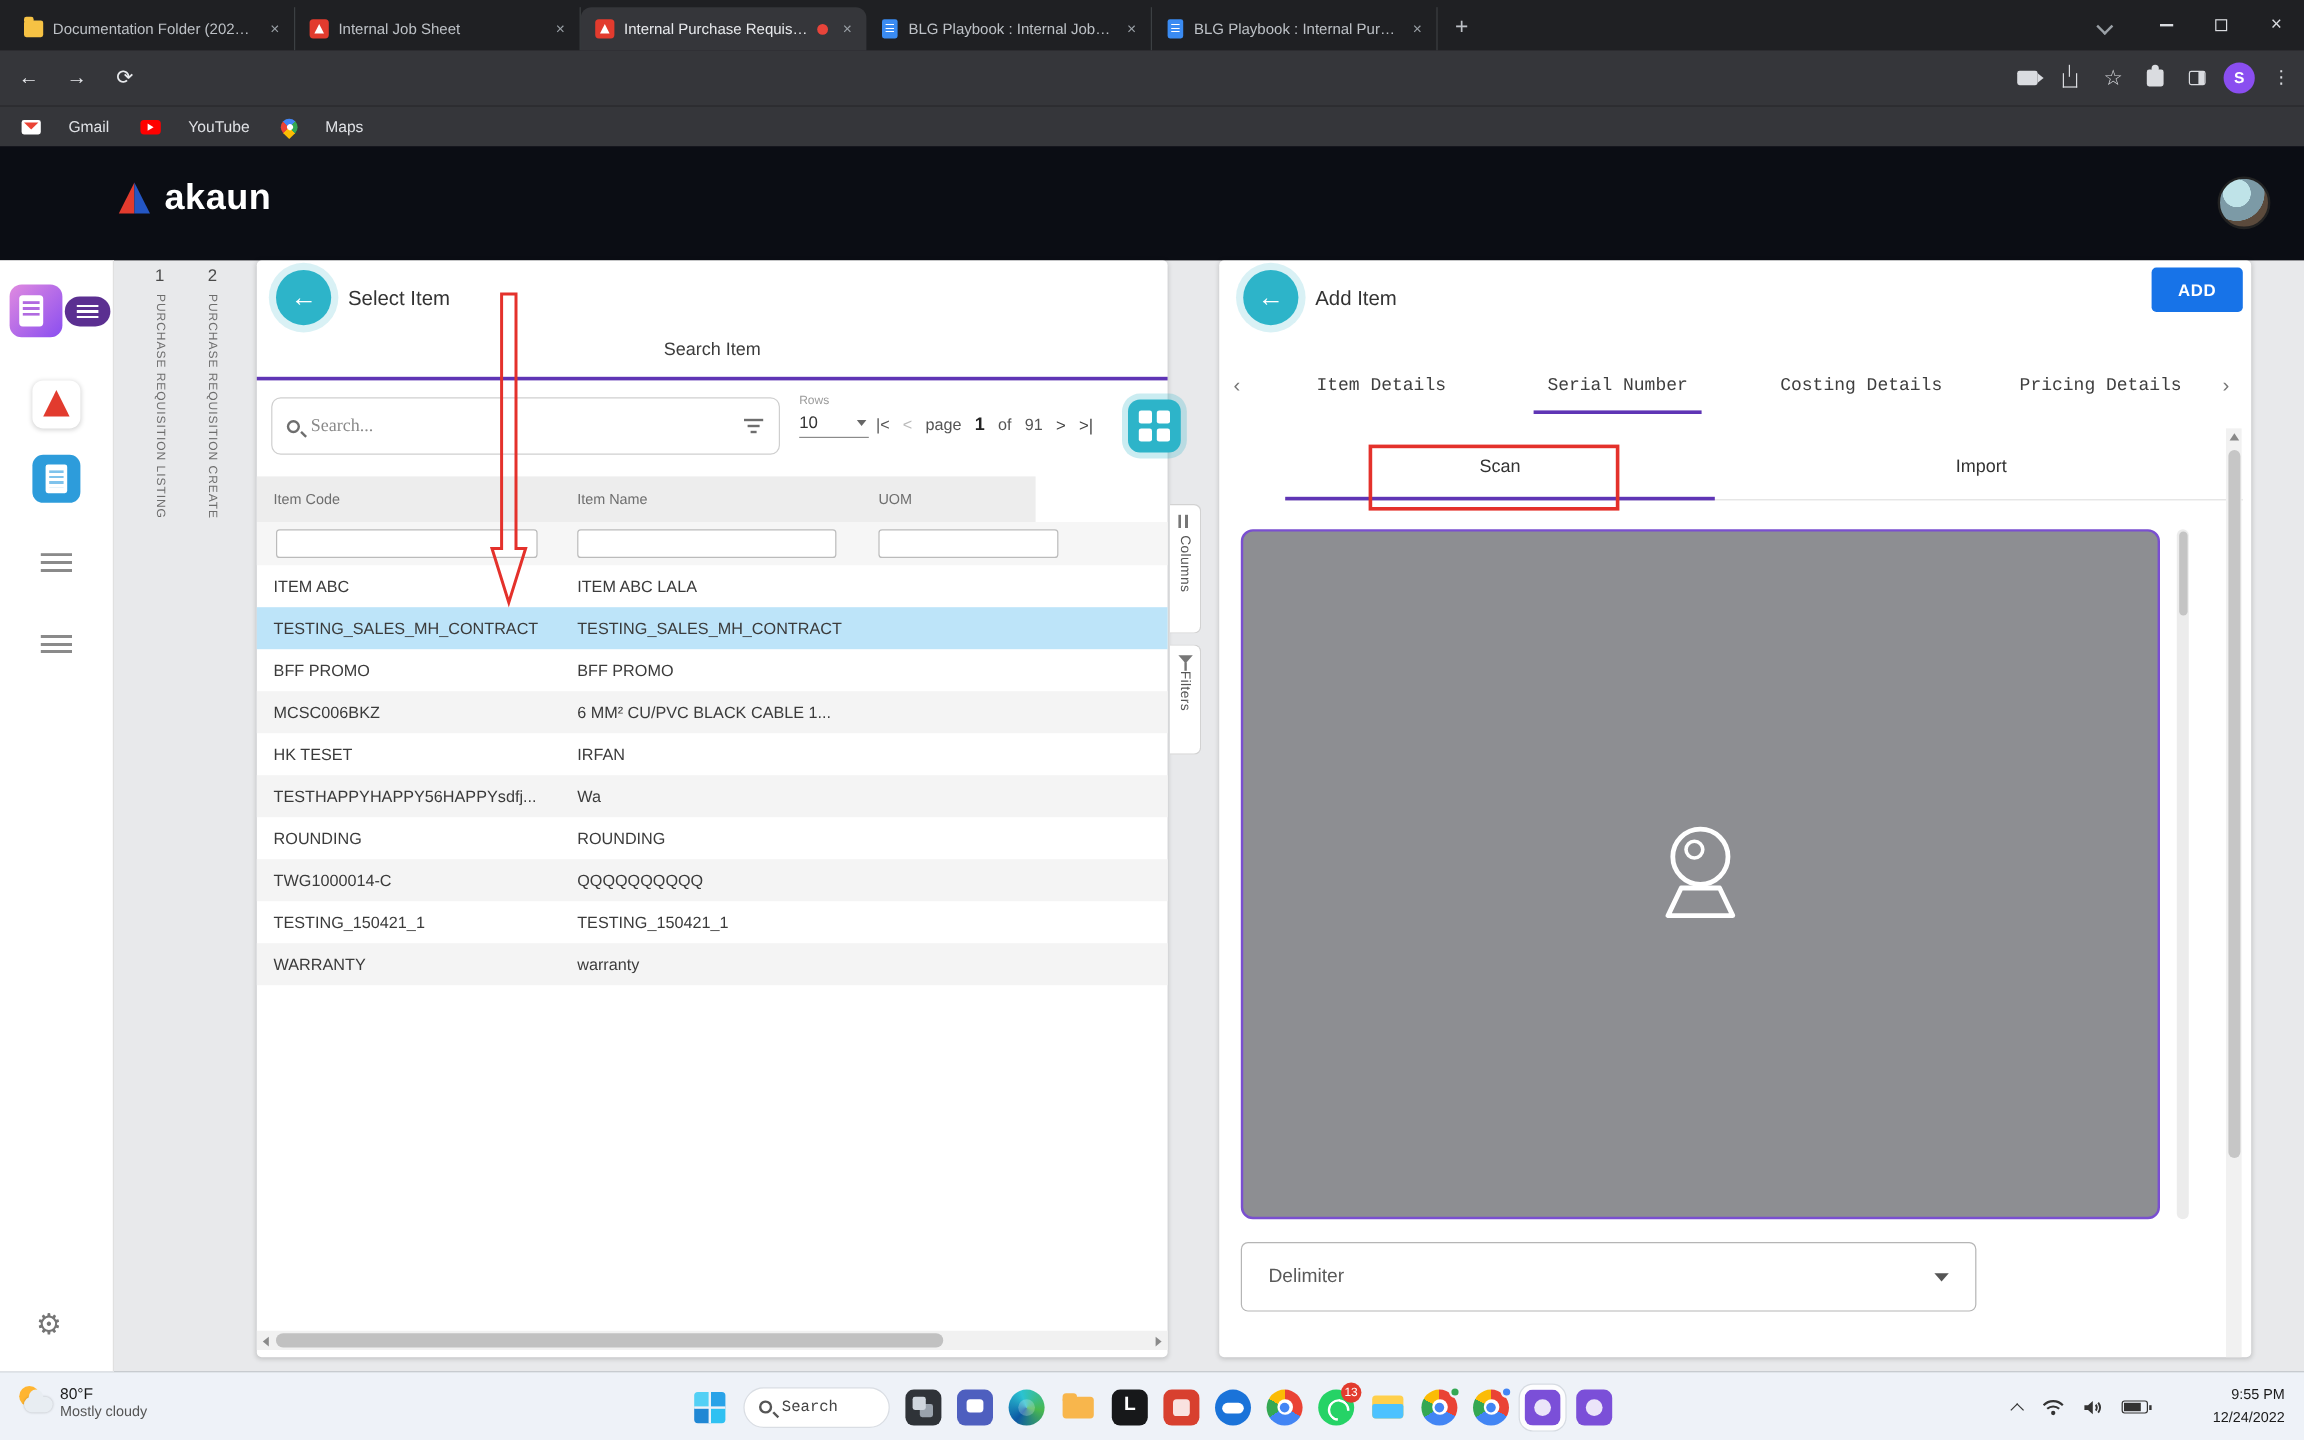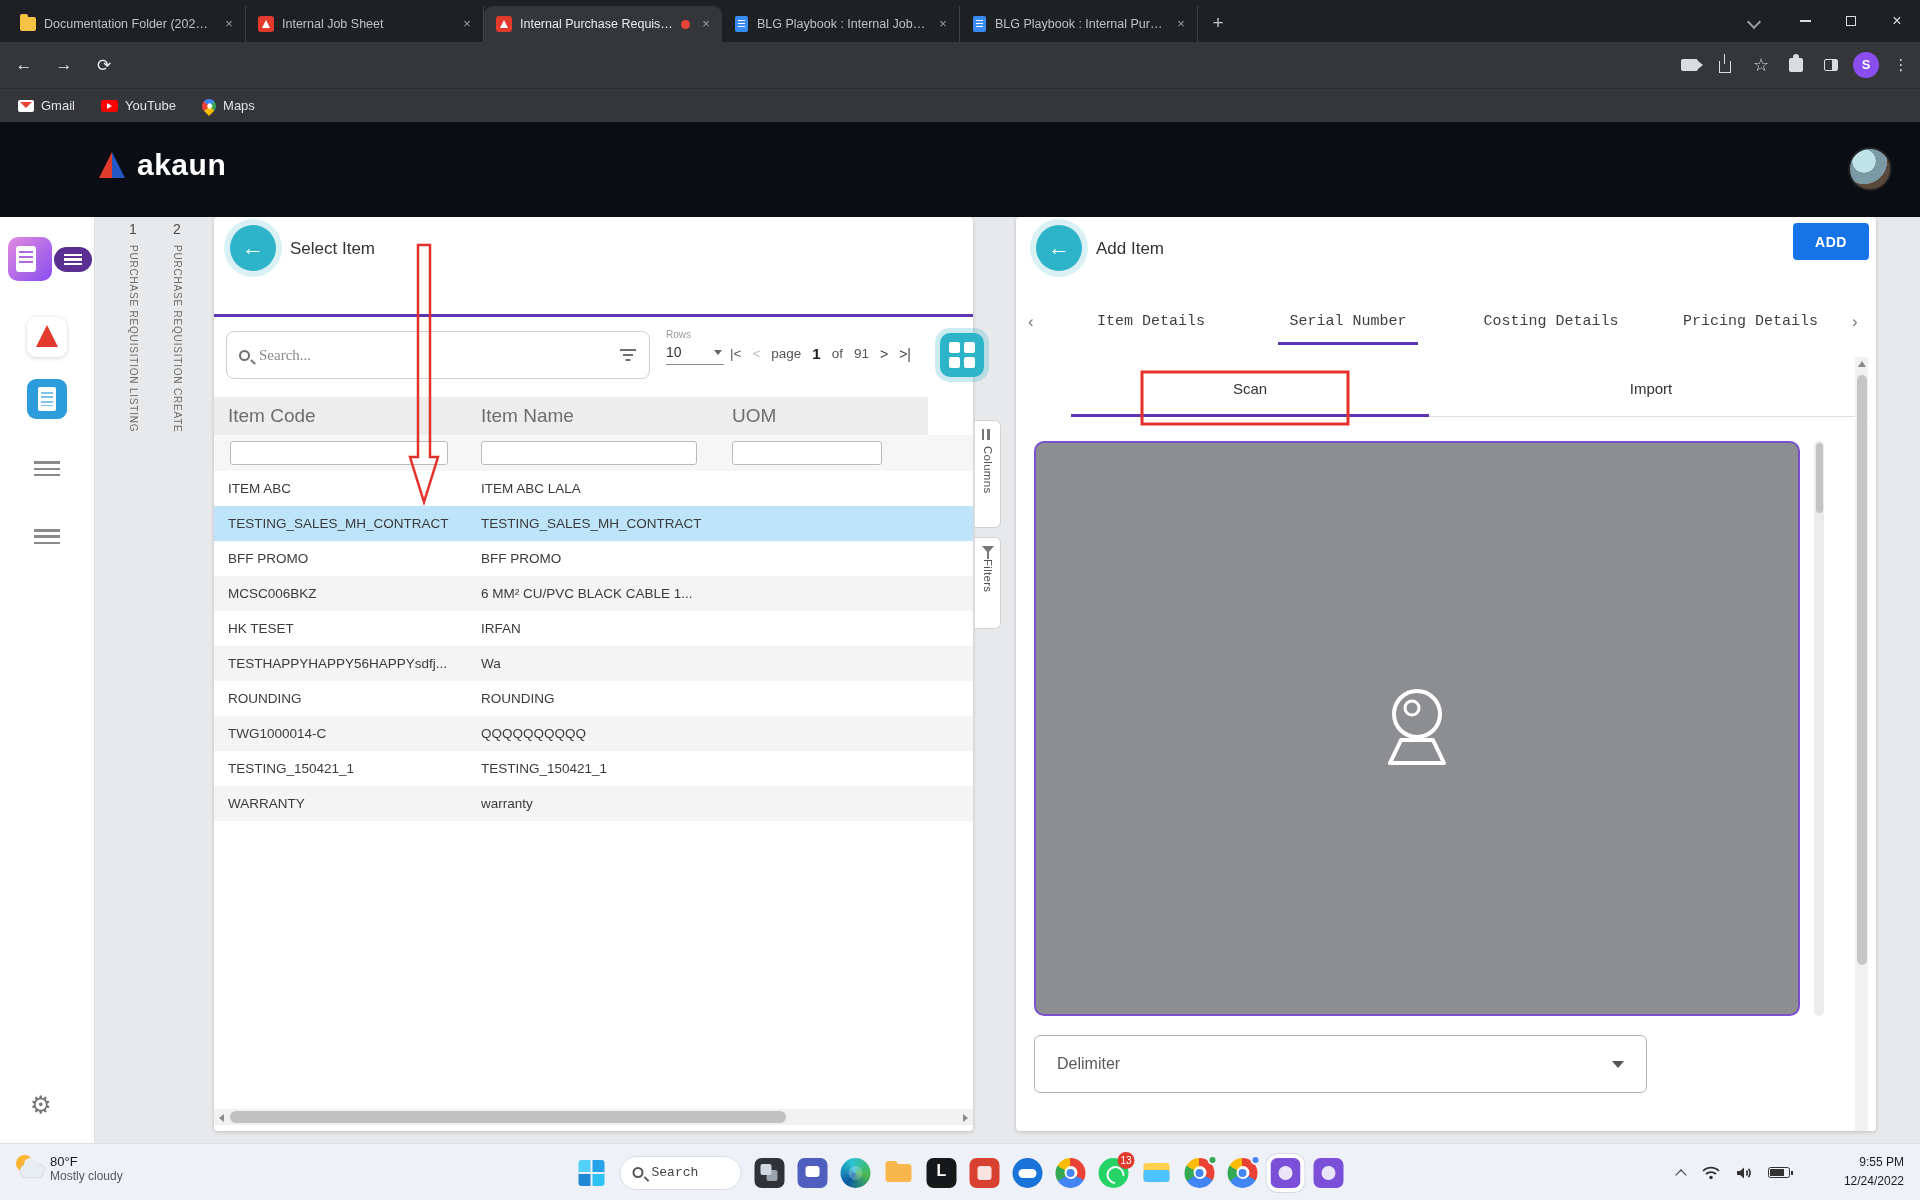--- a/index.html
+++ b/index.html
@@ -47,21 +47,21 @@
   .star-ico { color:#dadce0; font-size:18px; text-align:center; line-height:26px; }
   .puzzle-ico { width:14px; height:14px; background:#dadce0; border-radius:2px; position:absolute; left:6px; top:6px; }
   .puzzle-ico:after { content:""; position:absolute; top:-4px; left:4px; width:6px; height:6px; border-radius:50%; background:#dadce0; }
   .panel-ico { width:14px; height:12px; border:1.5px solid #dadce0; border-radius:2px; position:absolute; left:6px; top:7px; }
   .panel-ico:after { content:""; position:absolute; right:0; top:0; width:5px; height:100%; background:#dadce0; }
   .avatar-s { width:26px; height:26px; border-radius:50%; background:#8a4ef0; color:#fff; font-size:13px; font-weight:bold; text-align:center; line-height:26px; }
   .kebab { color:#dadce0; font-size:15px; letter-spacing:0; line-height:26px; text-align:center; }
 
   
   .bookmarks { position:absolute; top:88px; left:0; width:1920px; height:34px; background:#35363a; display:flex; align-items:center; gap:26px; padding-left:18px; border-top:1px solid #2b2c2f; }
-  .bm { display:flex; align-items:center; gap:7px; color:#dfe1e5; font-size:13px; }
+  .bm { display:flex; align-items:center; gap:23px; color:#dfe1e5; font-size:13px; }
   .bm-gmail { width:16px; height:12px; background:#fff; border-radius:2px; position:relative; }
   .bm-gmail:after { content:""; position:absolute; left:2px; top:2px; border-left:6px solid transparent; border-right:6px solid transparent; border-top:6px solid #ea4335; }
   .bm-yt { width:17px; height:12px; background:#f00; border-radius:3px; position:relative; }
   .bm-yt:after { content:""; position:absolute; left:6px; top:3px; border-top:3px solid transparent; border-bottom:3px solid transparent; border-left:5px solid #fff; }
   .bm-maps { width:14px; height:14px; border-radius:50% 50% 50% 0; transform:rotate(-45deg); background:conic-gradient(#4285f4 0 25%, #34a853 0 50%, #fbbc04 0 75%, #ea4335 0); position:relative; }
   .bm-maps:after { content:""; position:absolute; left:4.5px; top:4.5px; width:5px; height:5px; border-radius:50%; background:#fff; }
 
   
   .appheader { position:absolute; top:122px; left:0; width:1920px; height:95px; background:#0b0d14; }
   .logo { position:absolute; left:96px; top:26px; display:flex; align-items:center; gap:9px; }
@@ -122,21 +122,21 @@
   .pager { position:absolute; left:516px; top:128px; display:flex; align-items:center; gap:11px; font-size:13.5px; color:#555; }
   .pager .dim { color:#bbb; }
   .pager .pgnum { font-weight:bold; color:#222; font-size:15px; }
   .pager .nav { font-size:14px; color:#444; }
 
   .grid-btn { position:absolute; left:726px; top:116px; width:44px; height:44px; border-radius:10px; background:#2db4c9; box-shadow:0 0 0 5px rgba(45,180,201,.25); }
   .grid-btn i { position:absolute; width:11px; height:11px; background:#fff; border-radius:2px; }
   .grid-btn i:nth-child(1){ left:9px; top:9px; } .grid-btn i:nth-child(2){ left:24px; top:9px; }
   .grid-btn i:nth-child(3){ left:9px; top:24px; } .grid-btn i:nth-child(4){ left:24px; top:24px; }
 
-  .thead { position:absolute; left:0; top:180px; width:714px; height:38px; background:#ededed; display:grid; grid-template-columns:253px 251px 255px; align-items:center; font-size:19px; color:#6e6e6e; }
+  .thead { position:absolute; left:0; top:180px; width:649px; height:38px; background:#ededed; display:grid; grid-template-columns:253px 251px 255px; align-items:center; font-size:12px; color:#6e6e6e; }
   .thead > div { padding-left:14px; }
   .tfilter { position:absolute; left:0; top:218px; width:759px; height:36px; background:#f6f6f6; }
   .colfilter { position:absolute; top:6px; height:24px; border:1px solid #bbb; border-radius:3px; background:#fff; outline:none; font-family:inherit; padding:0 6px; font-size:12px; }
   .cf1 { left:16px; width:218px; } .cf2 { left:267px; width:216px; } .cf3 { left:518px; width:150px; }
 
   .tbody { position:absolute; left:0; top:254px; width:759px; }
   .trow { height:35px; display:grid; grid-template-columns:253px 251px 255px; align-items:center; font-size:13.5px; color:#3b3b3b; cursor:pointer; }
   .trow > div { padding-left:14px; white-space:nowrap; overflow:hidden; text-overflow:ellipsis; }
   .trow:nth-child(even) { background:#f4f4f4; }
   .trow.selected { background:#bde4f9 !important; }
@@ -354,20 +354,21 @@
       </div>
       <div class="step">
         <span class="step-num">2</span>
         <span class="vtext">PURCHASE REQUISITION CREATE</span>
       </div>
     </div>
 
     <div class="panel left-panel">
       <div class="back-circle lp-back">←</div>
       <div class="panel-title lp-title">Select Item</div>
+      <div class="lp-tab">Search Item</div>
       <div class="lp-tab-underline"></div>
 
       <div class="searchbox">
         <span class="mag"></span>
         <input placeholder="Search..." style="">
         <span class="filter-list-ico">
             <i></i>
             <i></i>
             <i></i>
           </span>

